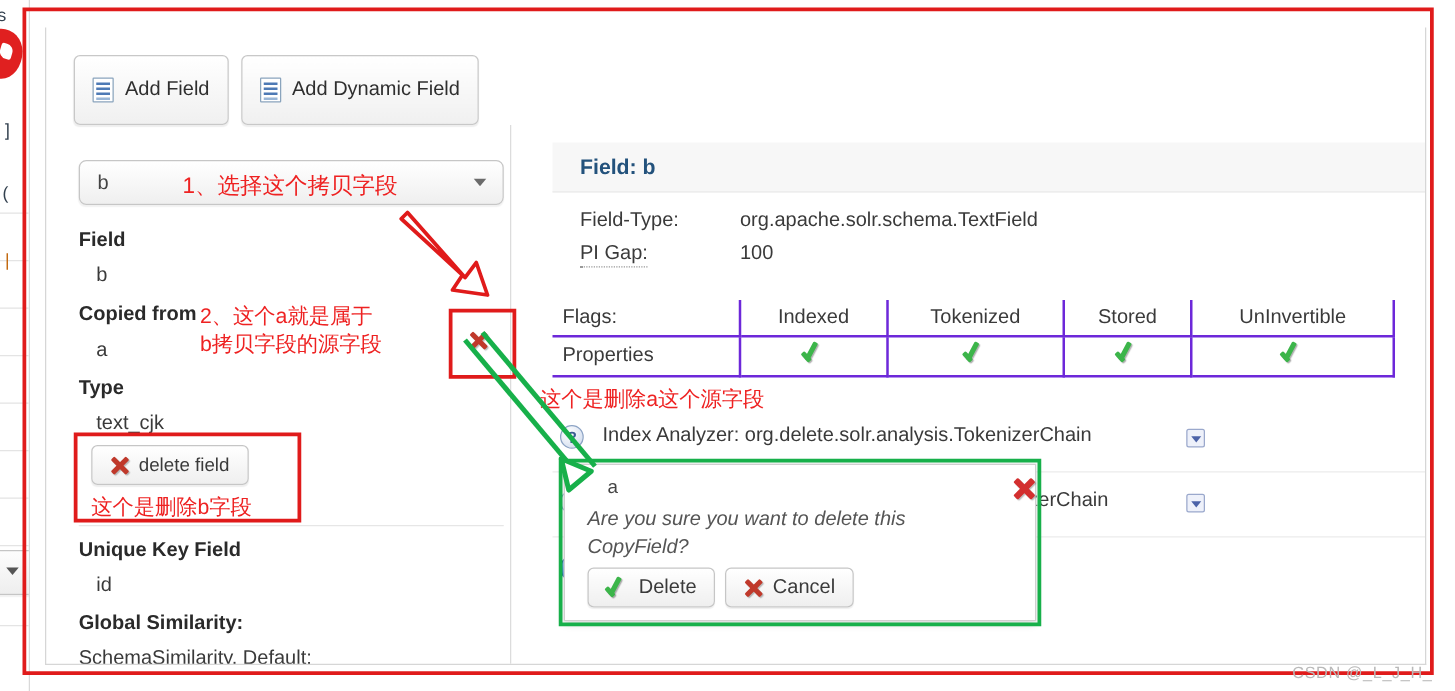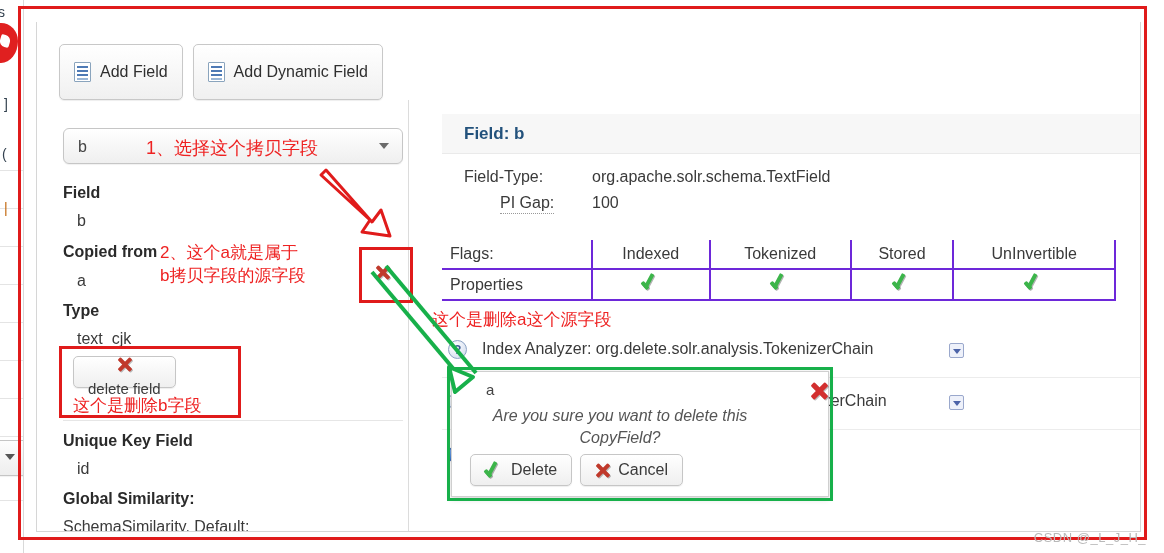--- a/index.html
+++ b/index.html
@@ -191,21 +191,20 @@
     position: absolute; left: 0; top: 0;
     display: flex; align-items: center; gap: 8px;
     height: 32px; padding: 0 14px;
     background: linear-gradient(#ffffff, #efefef);
     border: 1px solid #c6c6c6;
     border-radius: 5px;
     box-shadow: 0 1px 1px rgba(0,0,0,.07);
     font-size: 15px; color: #3a3a3a;
     cursor: pointer;
     white-space: nowrap;
-    flex-direction: column;
   }
 
   
   .xmark {
     position: relative;
     width: 15px; height: 15px; flex: none;
     filter: drop-shadow(1px 1px 0 rgba(0,0,0,.25));
   }
   .xmark:before, .xmark:after {
     content:""; position:absolute; left:6px; top:-1px;
@@ -235,21 +234,20 @@
   .field-header span {
     position: absolute; left: 22px; top: 10px;
     font-size: 17px; font-weight: bold; color: #23527c;
   }
   .kv-label {
     position: absolute; font-size: 16px; color: #3a3a3a;
   }
   .kv-label.abbr {
     border-bottom: 1px dotted #999;
     padding-bottom: 1px;
-    margin-left: 36px;
   }
   .kv-value {
     position: absolute; font-size: 16px; color: #3a3a3a;
   }
 
   .flags-table {
     position: absolute; left: 32px; top: 140px;
     width: 700px;
     border-collapse: collapse;
     font-size: 16px;
@@ -351,21 +349,20 @@
   }
   .pop-close .xmark { width: 18px; height: 18px; }
   .pop-close .xmark:before, .pop-close .xmark:after {
     left: 7px; top: -1px; width: 5px; height: 20px; background:#d32f2f;
   }
   .pop-msg {
     position: absolute; left: 18px; top: 33px;
     width: 300px;
     font-size: 16px; font-style: italic; color: #555;
     line-height: 22px;
-    text-align: center;
   }
   .pop-btns {
     position: absolute; left: 18px; top: 82px;
     display: flex; gap: 8px;
   }
   .pop-btn {
     display: flex; align-items: center; gap: 8px;
     height: 32px; padding: 0 14px;
     background: linear-gradient(#ffffff, #efefef);
     border: 1px solid #c6c6c6;

